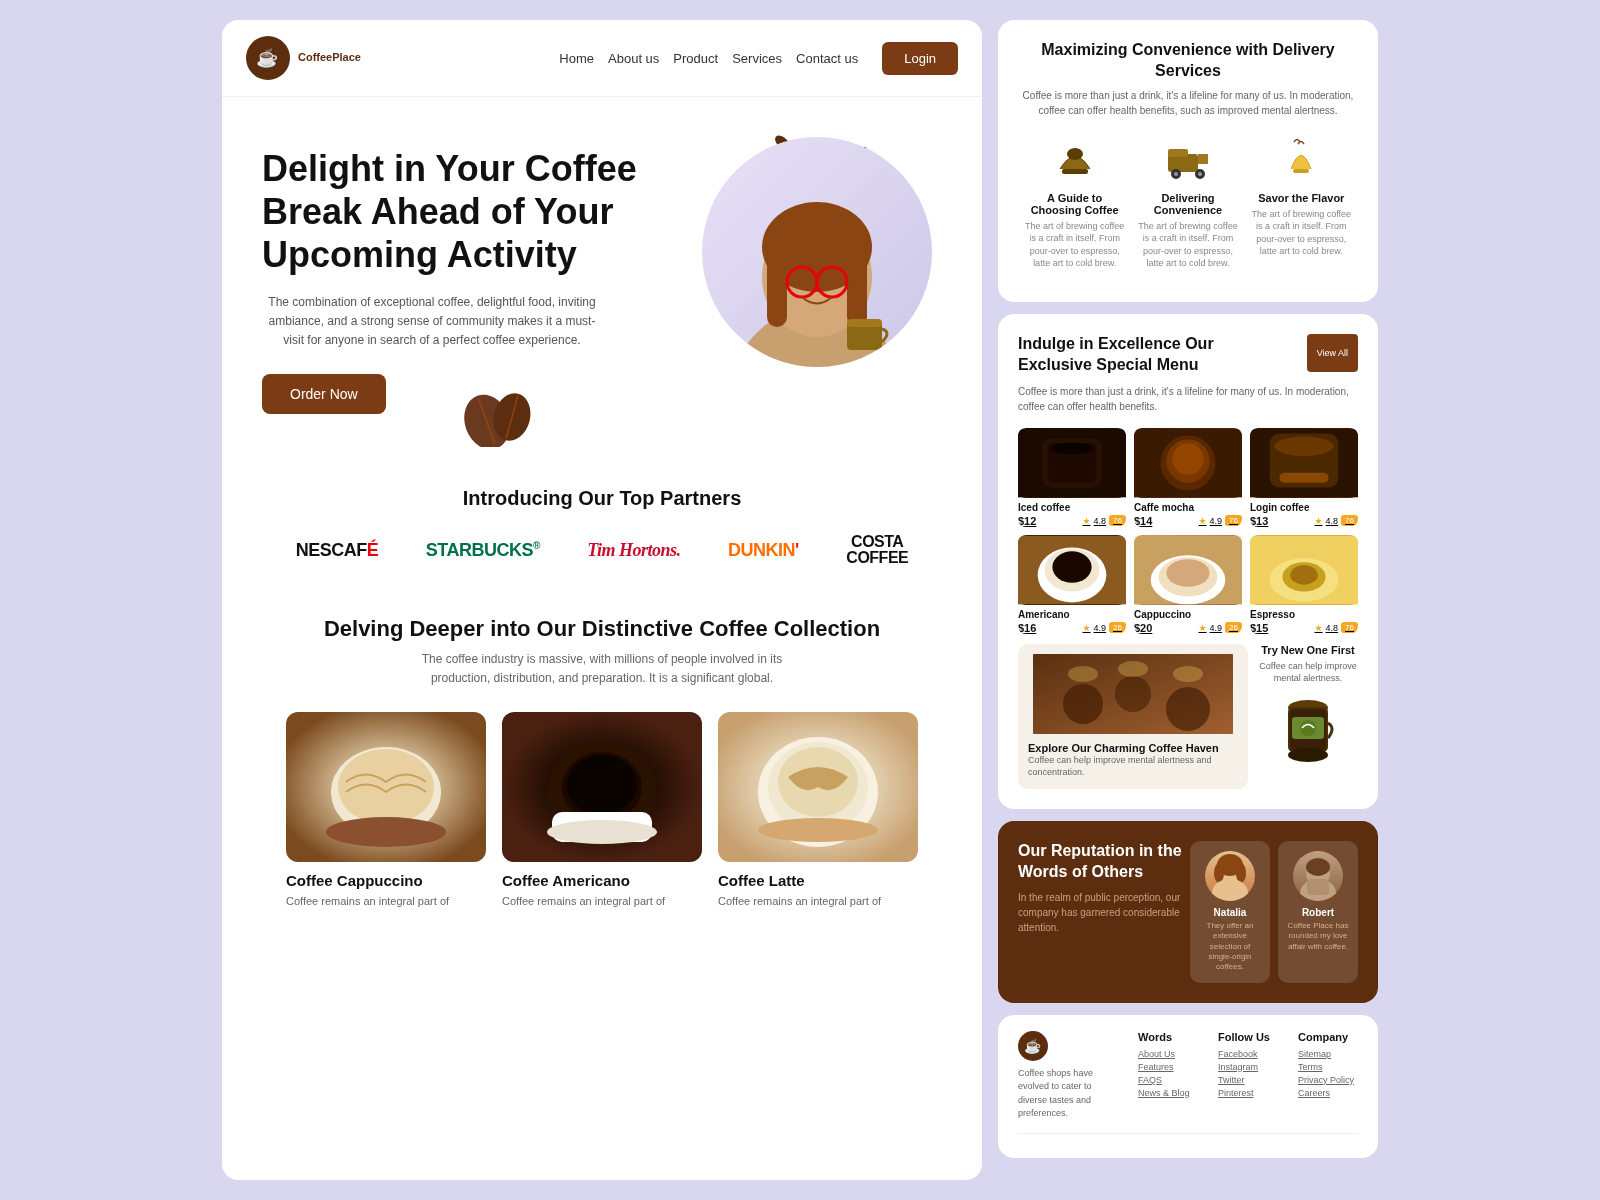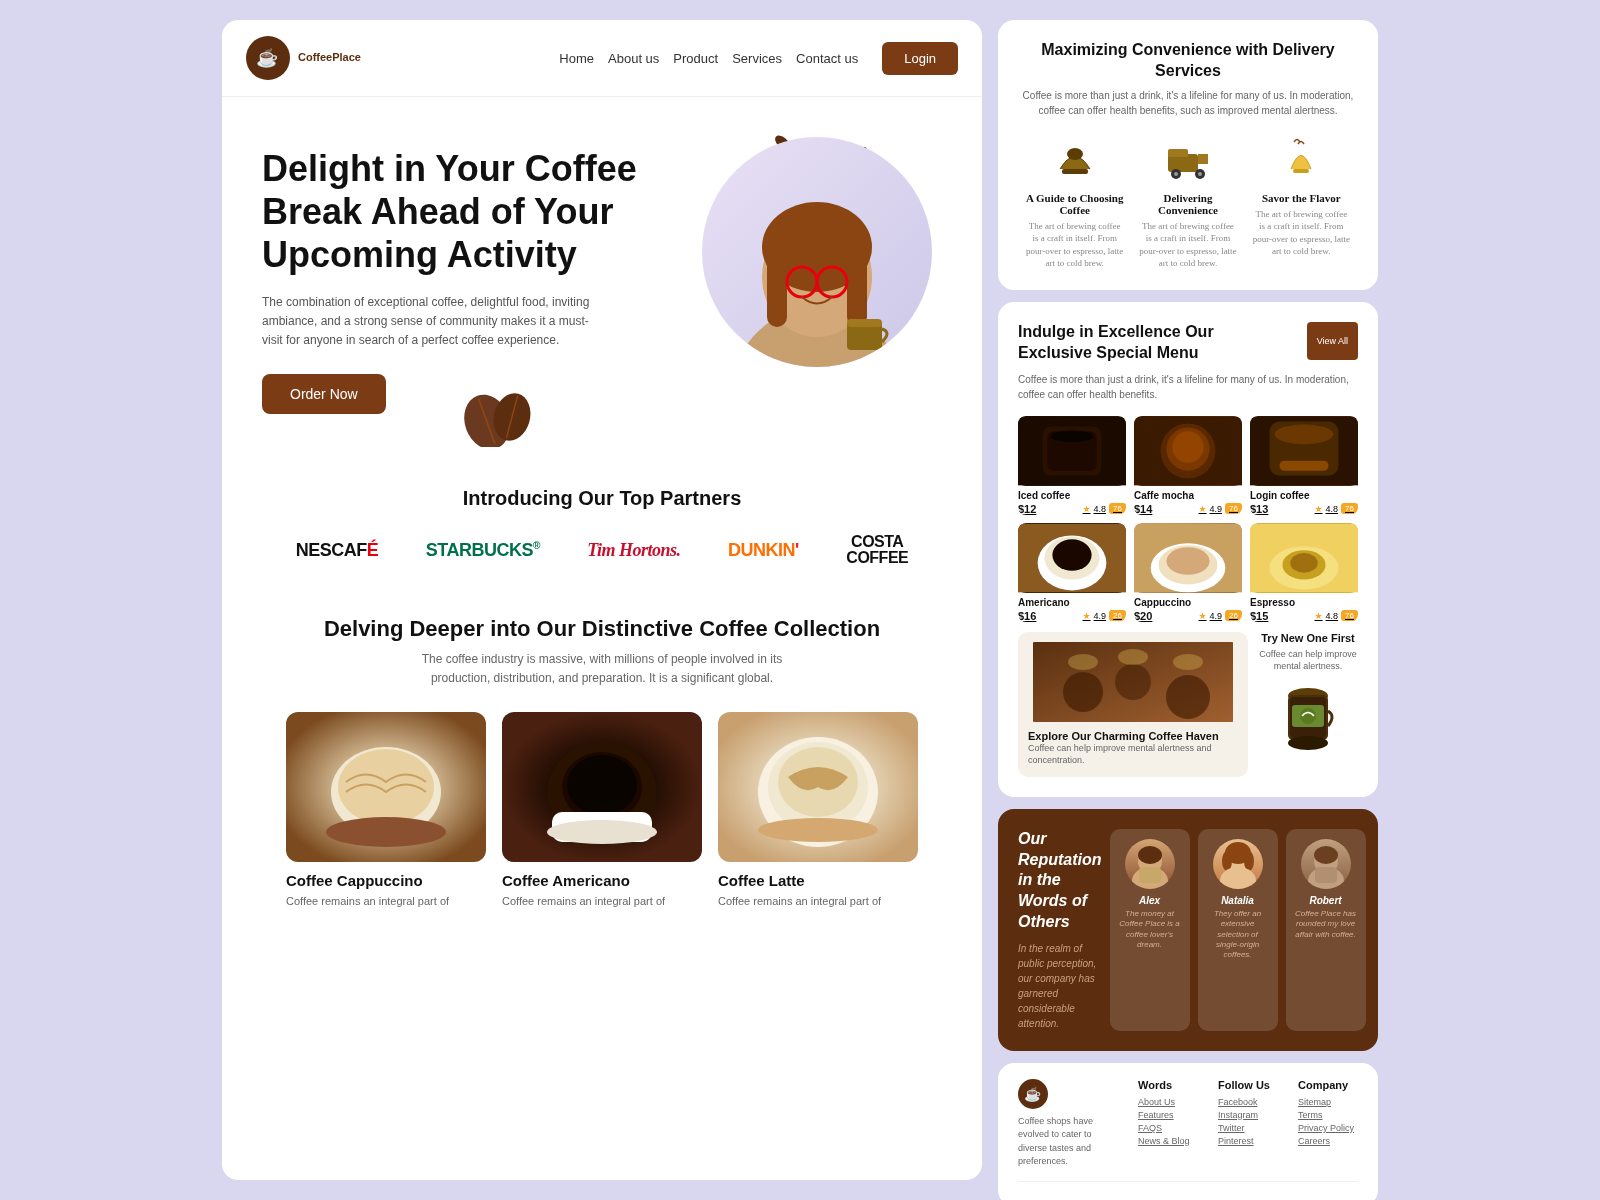--- a/index.html
+++ b/index.html
@@ -96,20 +96,21 @@
       color: #111;
       line-height: 1.2;
       max-width: 380px;
     }
     .hero-desc {
       font-size: 12px;
       color: #555;
       margin-top: 16px;
       max-width: 340px;
       line-height: 1.6;
+      text-align: center;
     }
     .order-btn {
       background: #7b3b15;
       color: #fff;
       border: none;
       padding: 12px 28px;
       border-radius: 8px;
       font-size: 14px;
       cursor: pointer;
       margin-top: 24px;
@@ -264,22 +265,21 @@
     .delivery-desc {
       font-size: 10px;
       color: #666;
       text-align: center;
       line-height: 1.5;
       margin-bottom: 16px;
     }
     .delivery-icons-row {
       display: flex;
       justify-content: space-around;
-      margin-bottom: 0;
-      font-family: Liberation Serif, serif;
+      margin-bottom: 12px;
     }
     .delivery-icon-item {
       text-align: center;
       width: 100px;
     }
     .d-icon {
       width: 50px;
       height: 50px;
       margin: 0 auto 8px;
       display: flex;
@@ -423,22 +423,21 @@
       margin-bottom: 8px;
       line-height: 1.4;
     }
 
     
     .testimonials-card {
       background: #5c2d0e;
       border-radius: 16px;
       padding: 20px;
       display: flex;
-      gap: 8px;
-      font-style: italic;
+      gap: 0;
     }
     .testimonials-left {
       flex: 1;
     }
     .test-title {
       font-size: 16px;
       font-weight: 800;
       color: #fff;
       line-height: 1.3;
       margin-bottom: 8px;
@@ -888,32 +887,20 @@
     </div>
   </div>
 
   <div class="testimonials-card">
     <div class="testimonials-left">
       <h3 class="test-title">Our Reputation in the Words of Others</h3>
       <p class="test-desc">In the realm of public perception, our company has garnered considerable attention.</p>
     </div>
     <div class="testimonial-avatars">
       <div class="avatar-card">
-        <div class="avatar-img avatar-male">
-          <svg width="50" height="50" viewBox="0 0 50 50">
-            <ellipse cx="25" cy="22" rx="12" ry="13" fill="#d4a878"></ellipse>
-            <ellipse cx="25" cy="16" rx="12" ry="9" fill="#5c2d0e"></ellipse>
-            <ellipse cx="25" cy="42" rx="18" ry="14" fill="#d4a878"></ellipse>
-            <rect x="14" y="28" width="22" height="16" rx="4" fill="#c8a868"></rect>
-          </svg>
-        </div>
-        <div class="avatar-name">Alex</div>
-        <div class="avatar-quote">The money at Coffee Place is a coffee lover's dream.</div>
-      </div>
-      <div class="avatar-card">
         <div class="avatar-img avatar-female">
           <svg width="50" height="50" viewBox="0 0 50 50">
             <ellipse cx="25" cy="22" rx="11" ry="13" fill="#e8c090"></ellipse>
             <ellipse cx="25" cy="14" rx="13" ry="11" fill="#8B4513"></ellipse>
             <ellipse cx="14" cy="22" rx="5" ry="10" fill="#8B4513"></ellipse>
             <ellipse cx="36" cy="22" rx="5" ry="10" fill="#8B4513"></ellipse>
             <ellipse cx="25" cy="42" rx="18" ry="14" fill="#e8c090"></ellipse>
           </svg>
         </div>
         <div class="avatar-name">Natalia</div>

